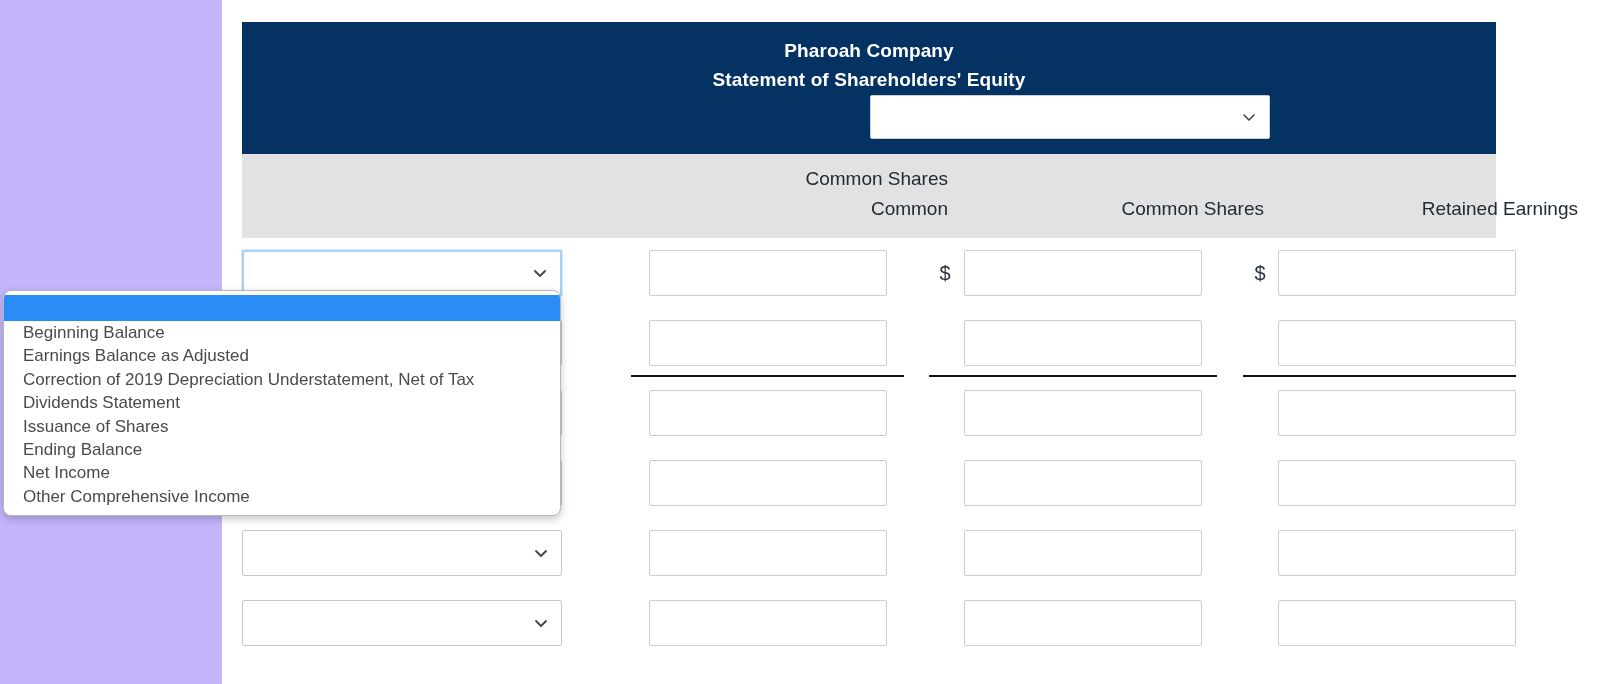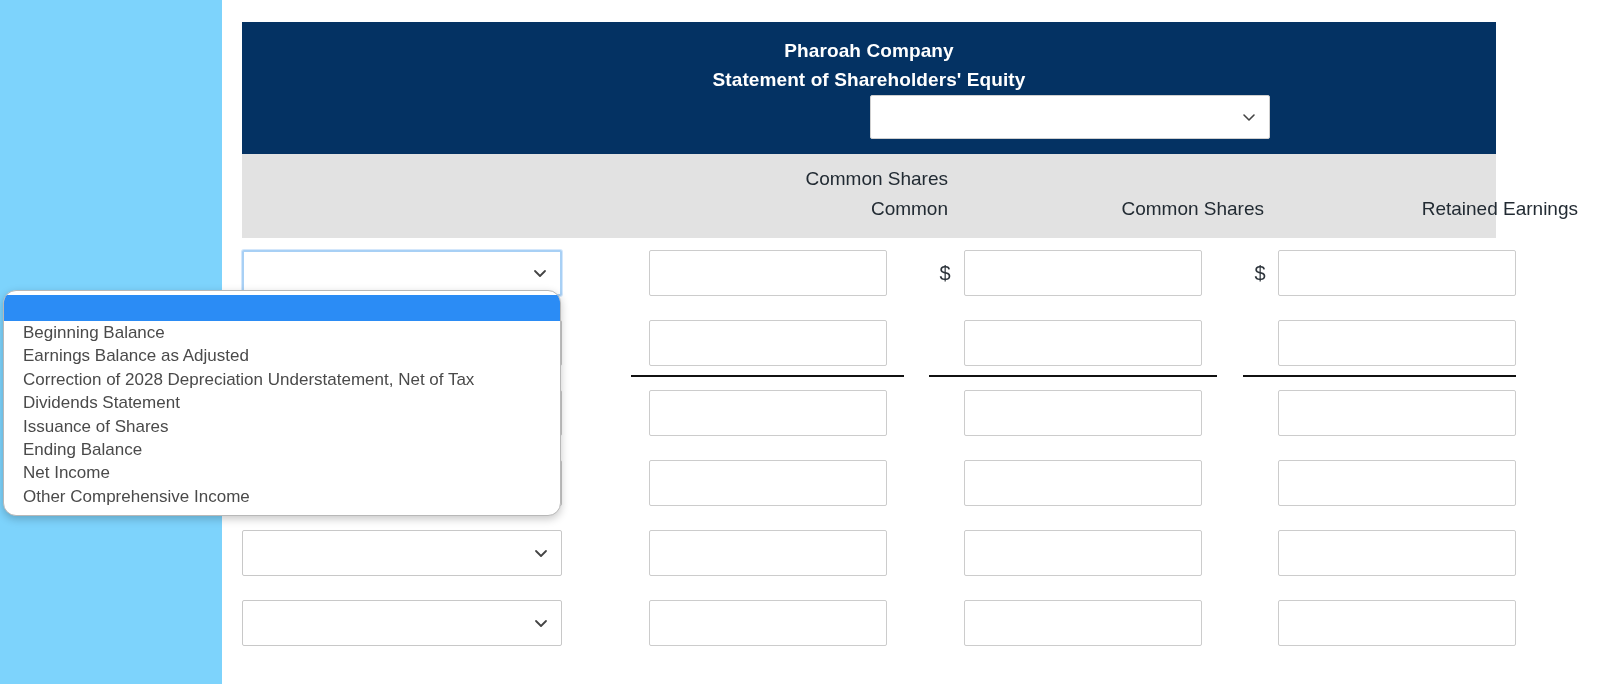--- a/index.html
+++ b/index.html
@@ -13,21 +13,21 @@
   body {
     font-family: "Liberation Sans", sans-serif;
     background: #f7f7f8;
     position: relative;
   }
 
   
   #page-root {
     position: absolute;
     inset: 0;
-    background: #7dd3fc;
+    background: #c4b5fd;
   }
 
   #content-pane {
     position: absolute;
     left: 222px;
     top: 0;
     width: 1376px;
     height: 684px;
     background: #ffffff;
     overflow: hidden;
@@ -180,21 +180,21 @@
   .r2 { left: 687px;  width: 288px; }
   .r3 { left: 1001px; width: 273px; }
 
   
   #dropdown-popup {
     position: absolute;
     left: 3px;
     top: 290px;
     width: 558px;
     border: 1px solid #b8b8b8;
-    border-radius: 13px;
+    border-radius: 8px;
     background: #ffffff;
     box-shadow: 0 3px 9px rgba(0,0,0,.22);
     overflow: hidden;
     z-index: 50;
   }
 
   .opt {
     font-size: 17px;
     color: #4a4a4a;
     line-height: 23.4px;
@@ -369,21 +369,21 @@
     </div>
 
   </div>
 
   <div id="dropdown-popup">
     <div class="opt-pad-top"></div>
     <div id="dropdown-options">
         <div class="opt blank"></div>
         <div class="opt">Beginning Balance</div>
         <div class="opt">Earnings Balance as Adjusted</div>
-        <div class="opt">Correction of 2028 Depreciation Understatement, Net of Tax</div>
+        <div class="opt">Correction of 2019 Depreciation Understatement, Net of Tax</div>
         <div class="opt">Dividends Statement</div>
         <div class="opt">Issuance of Shares</div>
         <div class="opt">Ending Balance</div>
         <div class="opt">Net Income</div>
         <div class="opt">Other Comprehensive Income</div>
       </div>
     <div class="opt-pad-bot"></div>
   </div>
 
 </div>

